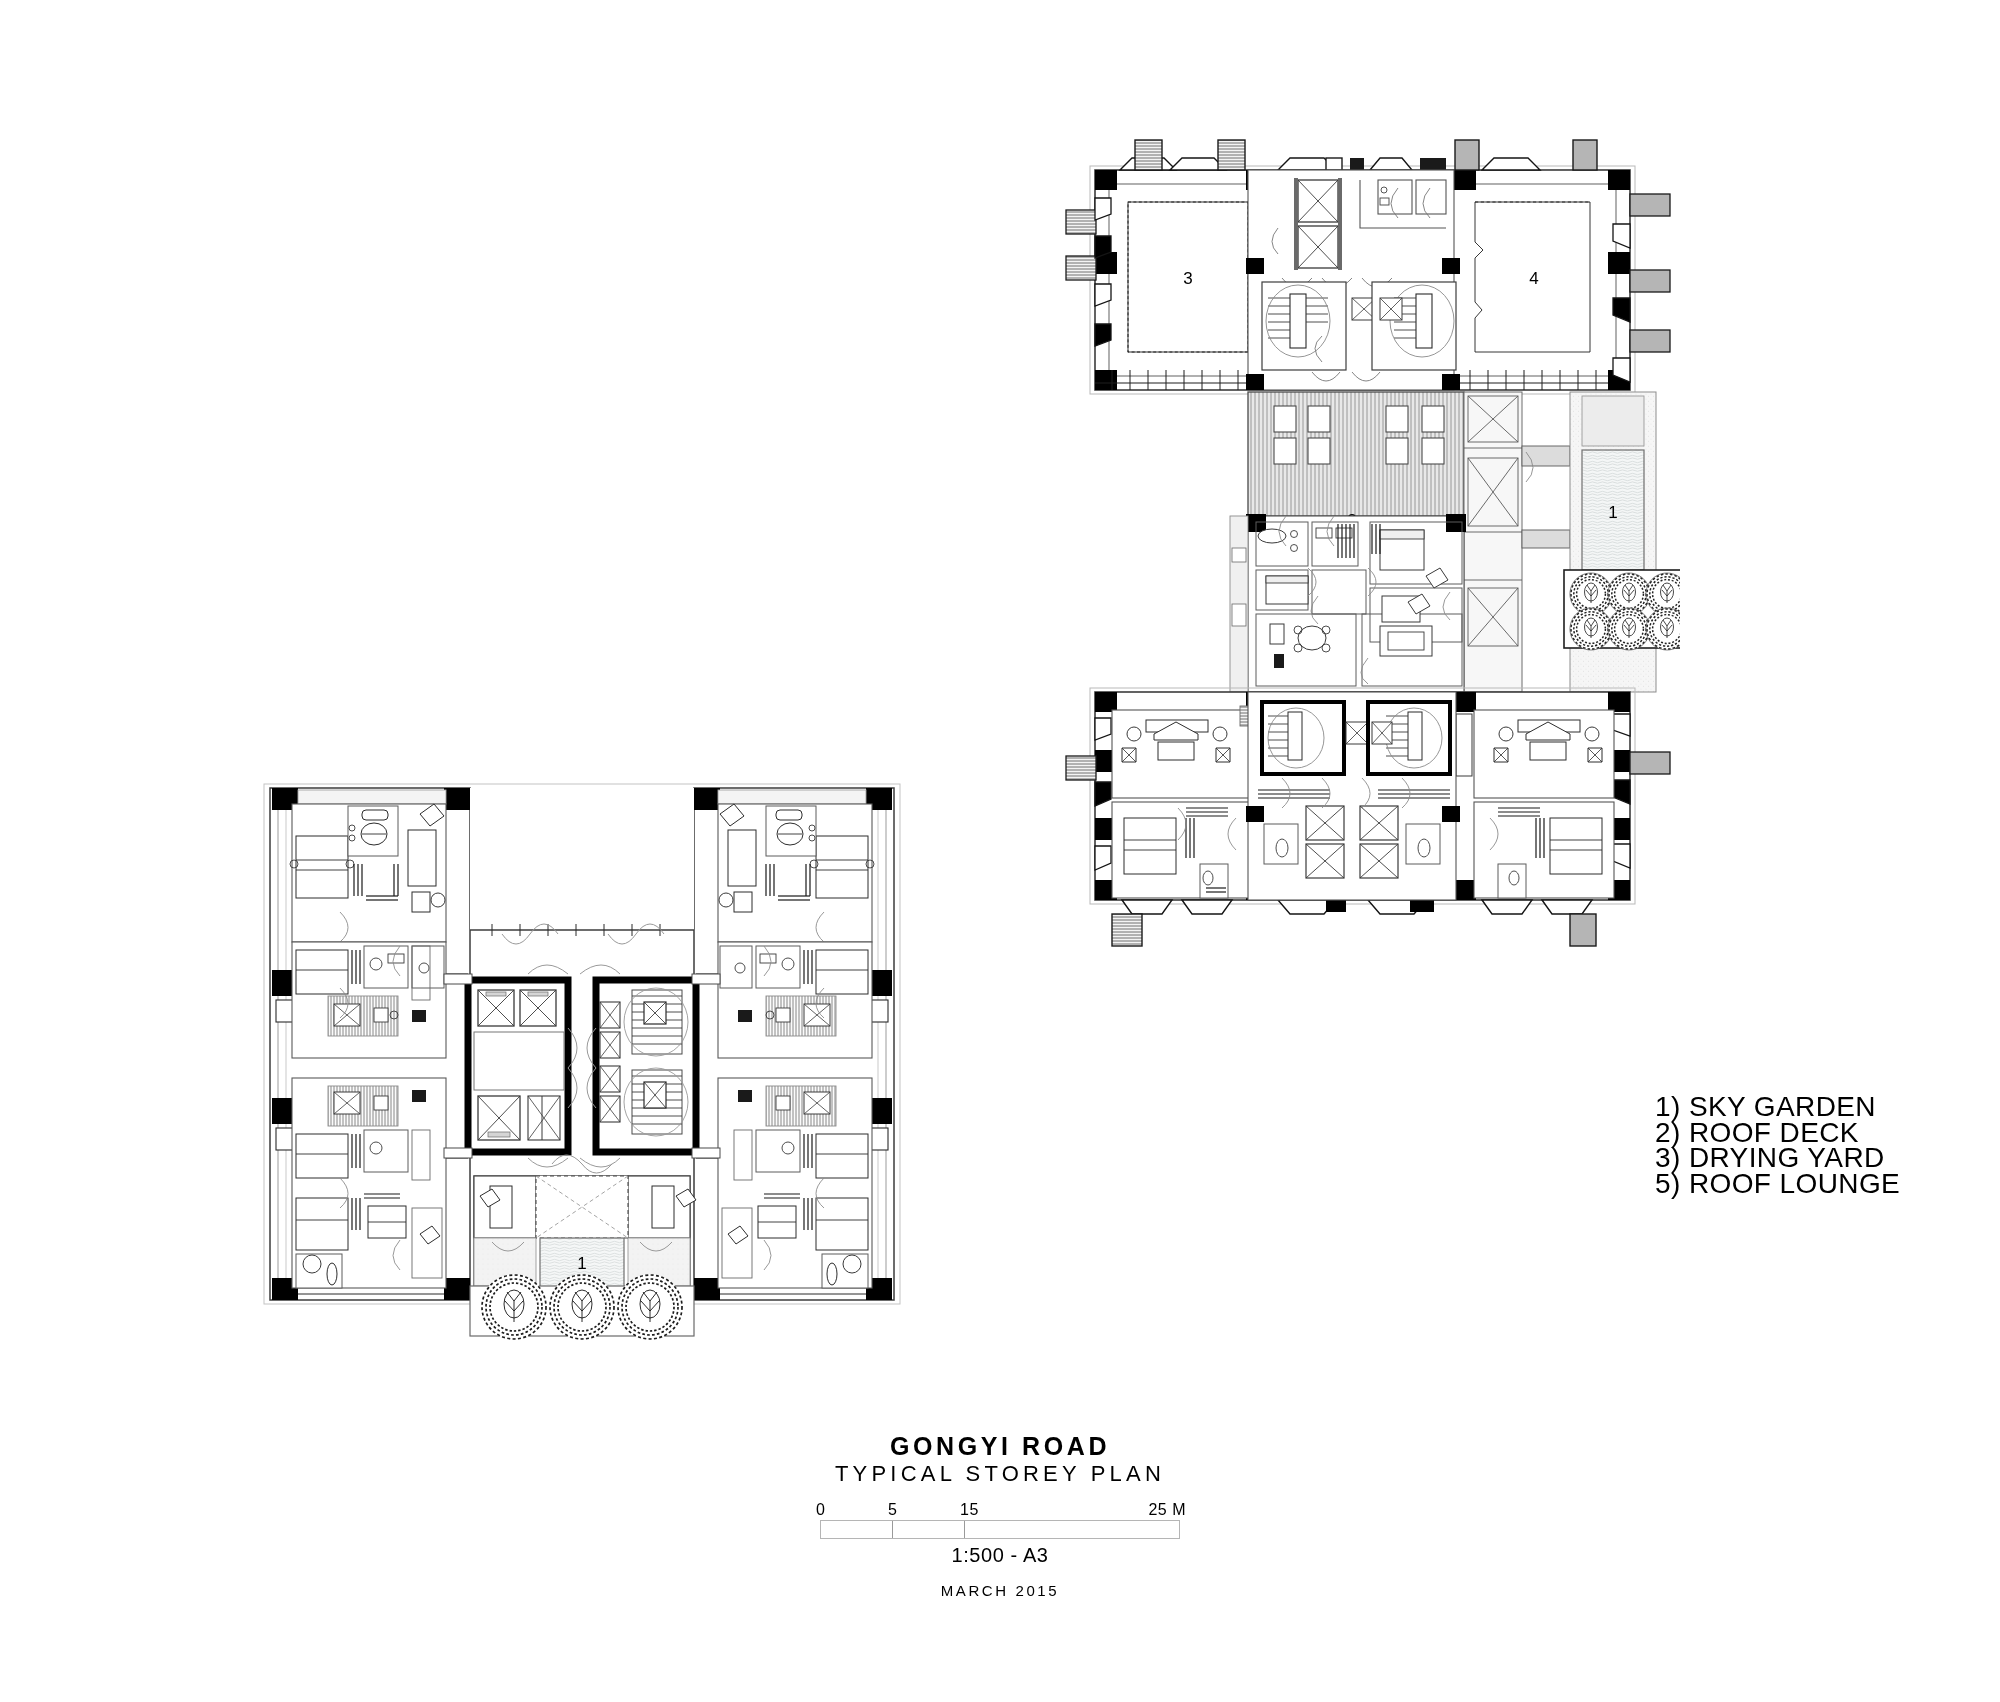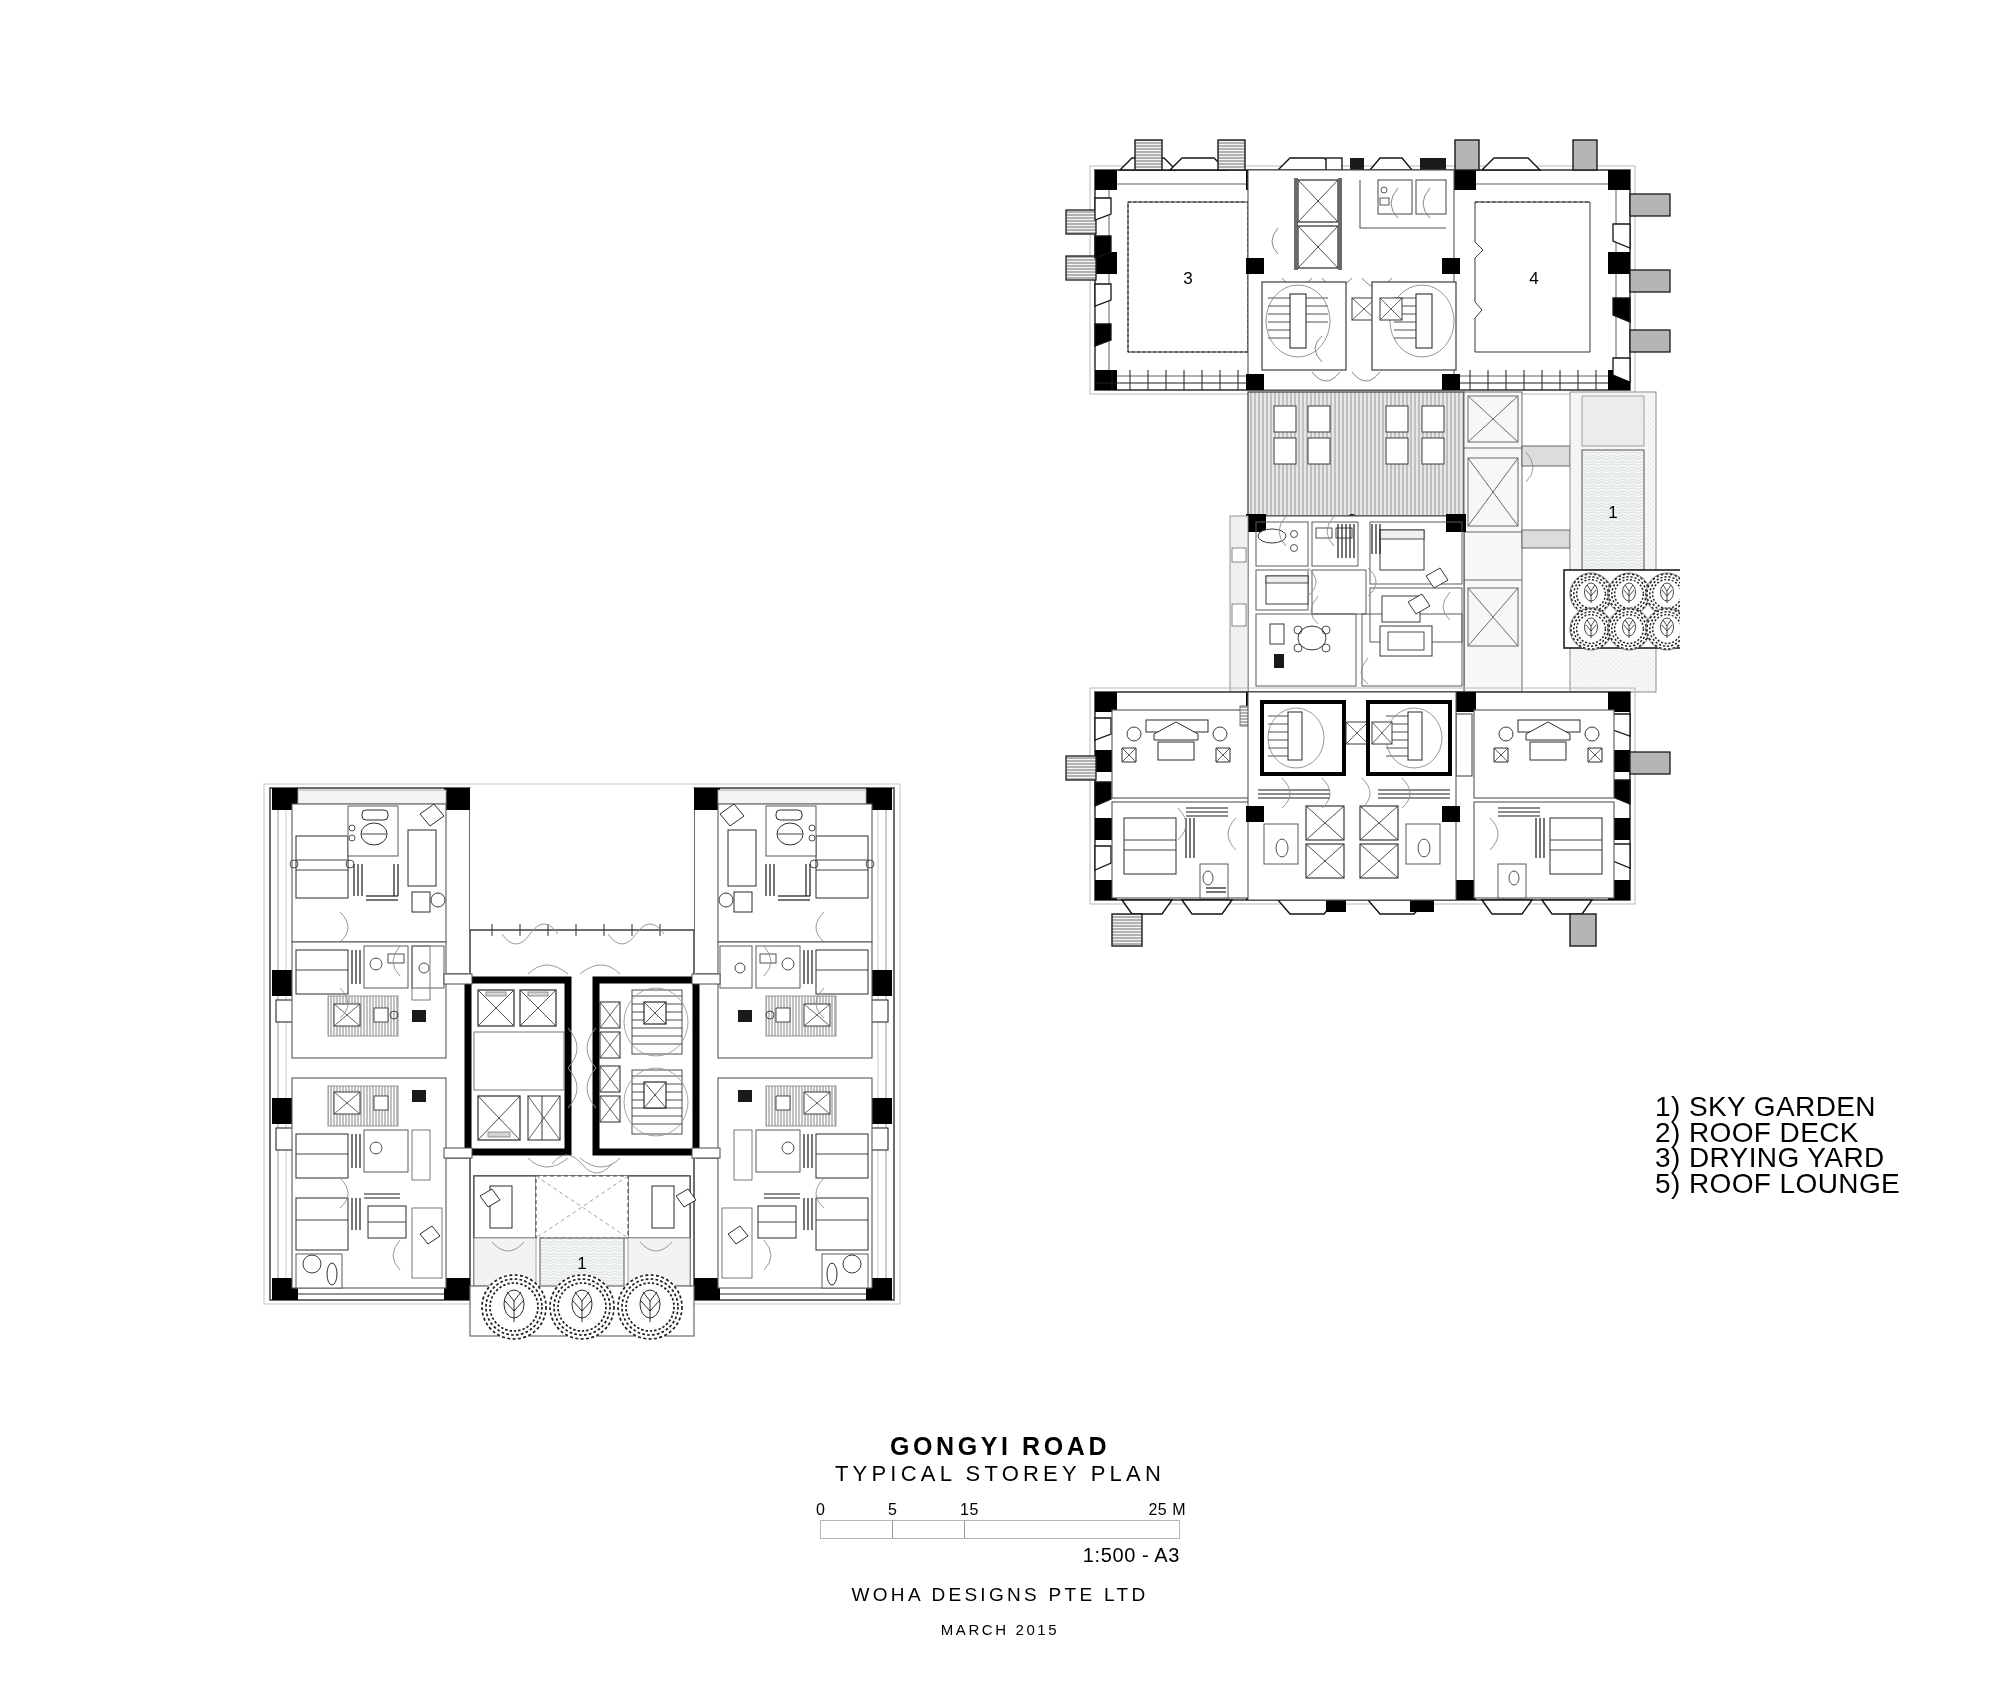--- a/index.html
+++ b/index.html
@@ -54,21 +54,21 @@
   #scale-bar {
     position:relative; height:19px;
     border:1px solid #b5b5b5;
     background:#fff;
     display:flex;
   }
   #scale-bar .seg { border-right:1px solid #9a9a9a; }
   #scale-bar .seg:last-child { border-right:none; }
   #scale-note {
     font-size:20px; letter-spacing:0.6px;
-    margin-top:5px; text-align:right; width:360px;
+    margin-top:5px; width:360px;
   }
   #firm {
     font-size:19px; letter-spacing:3.3px;
     margin-top:17px;
   }
   #date {
     font-size:15px; letter-spacing:2.6px;
     margin-top:15px;
   }
   #copyright {
@@ -1032,17 +1032,16 @@
         <span style="right:-6px">25 M</span>
       </div>
       <div id="scale-bar">
         <div class="seg" style="flex:1 0 72px"></div>
         <div class="seg" style="flex:1 0 72px"></div>
         <div class="seg" style="flex:1 0 216px"></div>
       </div>
       <div id="scale-note">1:500 - A3</div>
     </div>
 
-    <div id="firm">WOHA  DESIGNS  PTE  LTD</div>
     <div id="date">MARCH 2015</div>
   </div>
 
 </div>
 
 </body></html>

